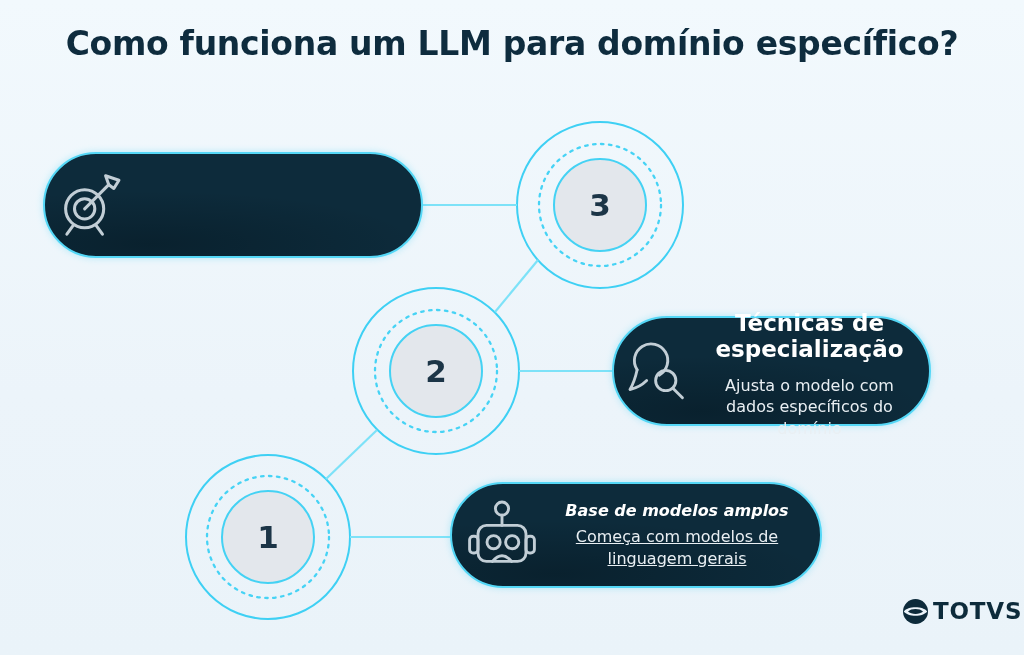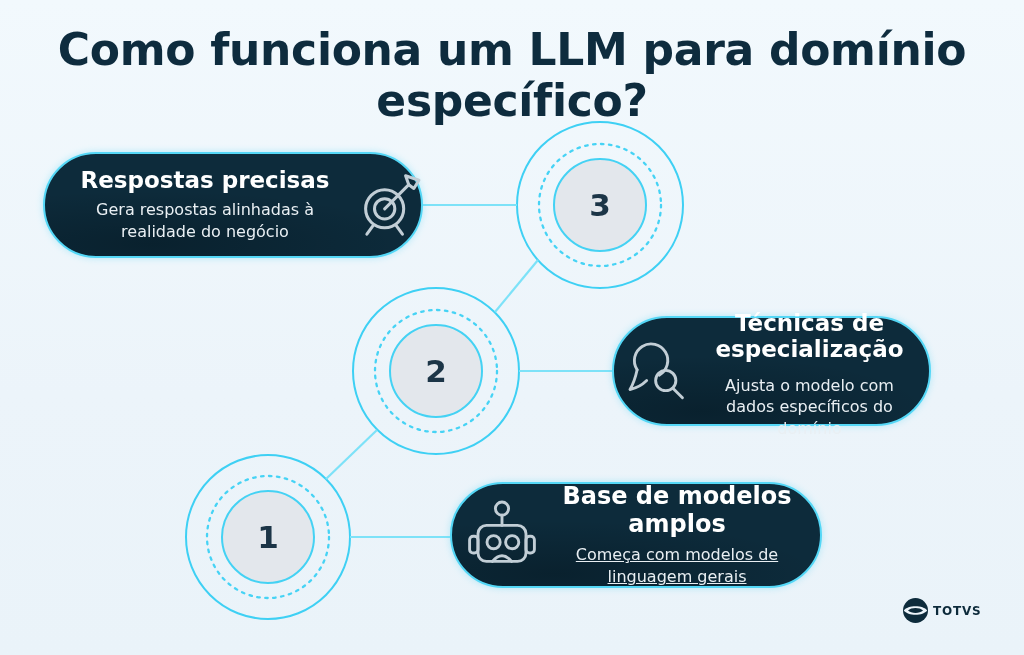--- a/index.html
+++ b/index.html
@@ -10,21 +10,21 @@
   .canvas{
     position:relative;
     width:1024px;height:655px;
     margin:0 auto;
     background:linear-gradient(180deg,#f2f9fd 0%,#ecf4fa 60%,#eaf3f9 100%);
     overflow:hidden;
   }
   .page-title{
     position:absolute;left:0;top:24px;width:100%;
     margin:0;text-align:center;
-    font-size:44px;font-weight:700;color:#0e2c3e;letter-spacing:-0.3px;
+    font-size:33px;font-weight:700;color:#0e2c3e;letter-spacing:-0.3px;
   }
   svg.lines{position:absolute;left:0;top:0;}
   .ring{fill:none;stroke:#3ed0f4;stroke-width:2px;}
   .dotring{fill:none;stroke:#46d3f5;stroke-width:2.3px;stroke-dasharray:2.5 5.5;stroke-linecap:round;}
   .connector{fill:none;stroke:#7de2f8;stroke-width:2.2px;}
   .node{
     position:absolute;width:94px;height:94px;border-radius:50%;
     background:#e3e7ec;border:2px solid #44d2f4;box-sizing:border-box;
     display:flex;align-items:center;justify-content:center;
   }
@@ -57,30 +57,30 @@
   .card2{left:612px;top:316px;width:319px;height:110px;padding:0 6px 0 6px;}
   .card2 .icon-box{width:76px;height:74px;}
   .card2 .card-text{flex:1;}
   .card2 .card-title{font-size:23px;line-height:1.12;width:220px;margin-top:9px;}
   .card2 .card-body{width:218px;margin-top:12px;}
 
   
   .card3{left:450px;top:482px;width:372px;height:106px;padding:0 10px 0 8px;}
   .card3 .icon-box{width:84px;height:78px;}
   .card3 .card-text{flex:1;}
-  .card3 .card-title{font-size:24px;}
+  .card3 .card-title{font-size:16px;font-style:italic;}
   .card3 .card-body{width:212px;margin-top:6px;text-decoration:underline;}
 
   
   .logo{
     position:absolute;left:903px;top:598px;
     display:flex;align-items:center;gap:5px;
   }
   .logo-text{
-    font-size:12px;font-weight:700;color:#0d2b3b;letter-spacing:0.8px;
+    font-size:23px;font-weight:700;color:#0d2b3b;letter-spacing:0.8px;
   }
 </style>
 </head>
 <body>
 
 <div class="canvas">
 
   <h1 class="page-title">Como funciona um LLM para domínio específico?</h1>
 
   <svg class="lines" width="1024" height="655" viewBox="0 0 1024 655">
@@ -104,24 +104,20 @@
     <span class="node-number">1</span>
   </div>
   <div class="node" style="left:389px;top:324px;">
     <span class="node-number">2</span>
   </div>
   <div class="node" style="left:553px;top:158px;">
     <span class="node-number">3</span>
   </div>
 
   <div class="card card1">
-    <div class="card-text">
-      <div class="card-title">Respostas precisas</div>
-      <div class="card-body">Gera respostas alinhadas à realidade do negócio</div>
-    </div>
     <div class="icon-box">
       <svg width="66" height="66" viewBox="0 0 52 52">
         <circle cx="21" cy="29" r="15"></circle>
         <circle cx="21" cy="29" r="8"></circle>
         <path d="M12 42 L7 49"></path>
         <path d="M30 42 L35 49"></path>
         <path d="M21 29 L40 10"></path>
         <path d="M40 10 L37.5 3 L48 6.5 L44 13 Z"></path>
       </svg>
     </div>

